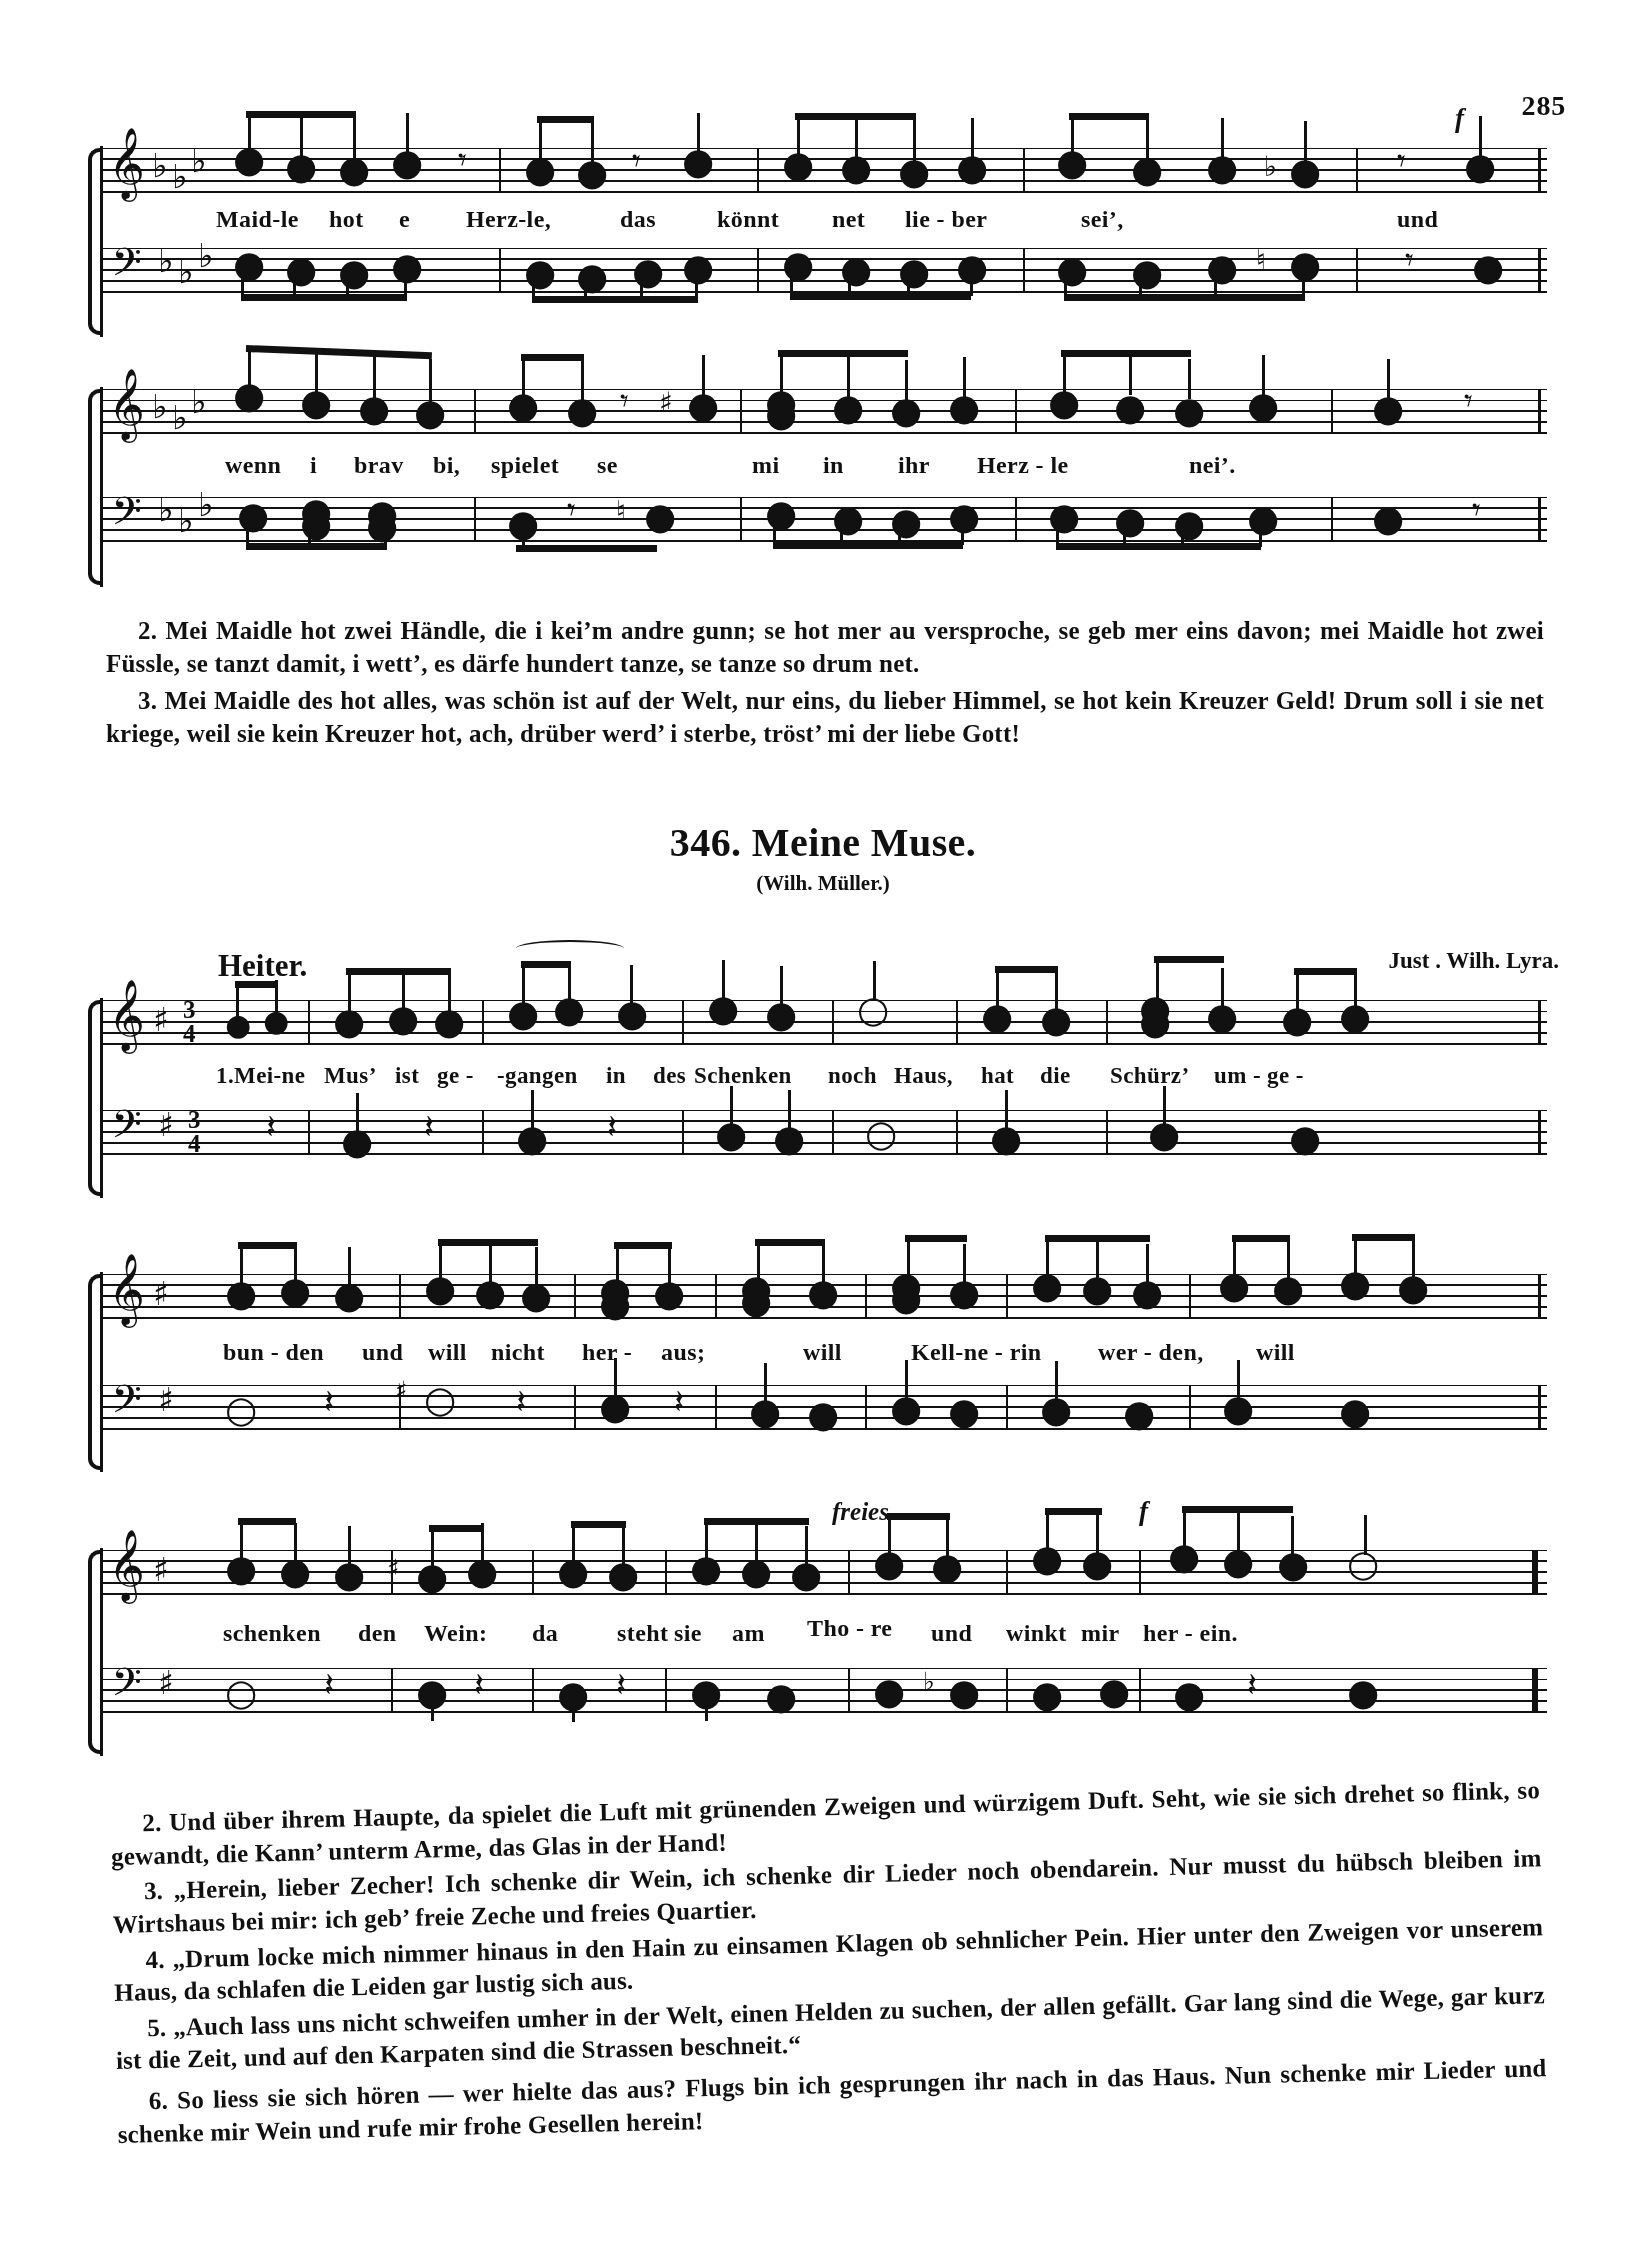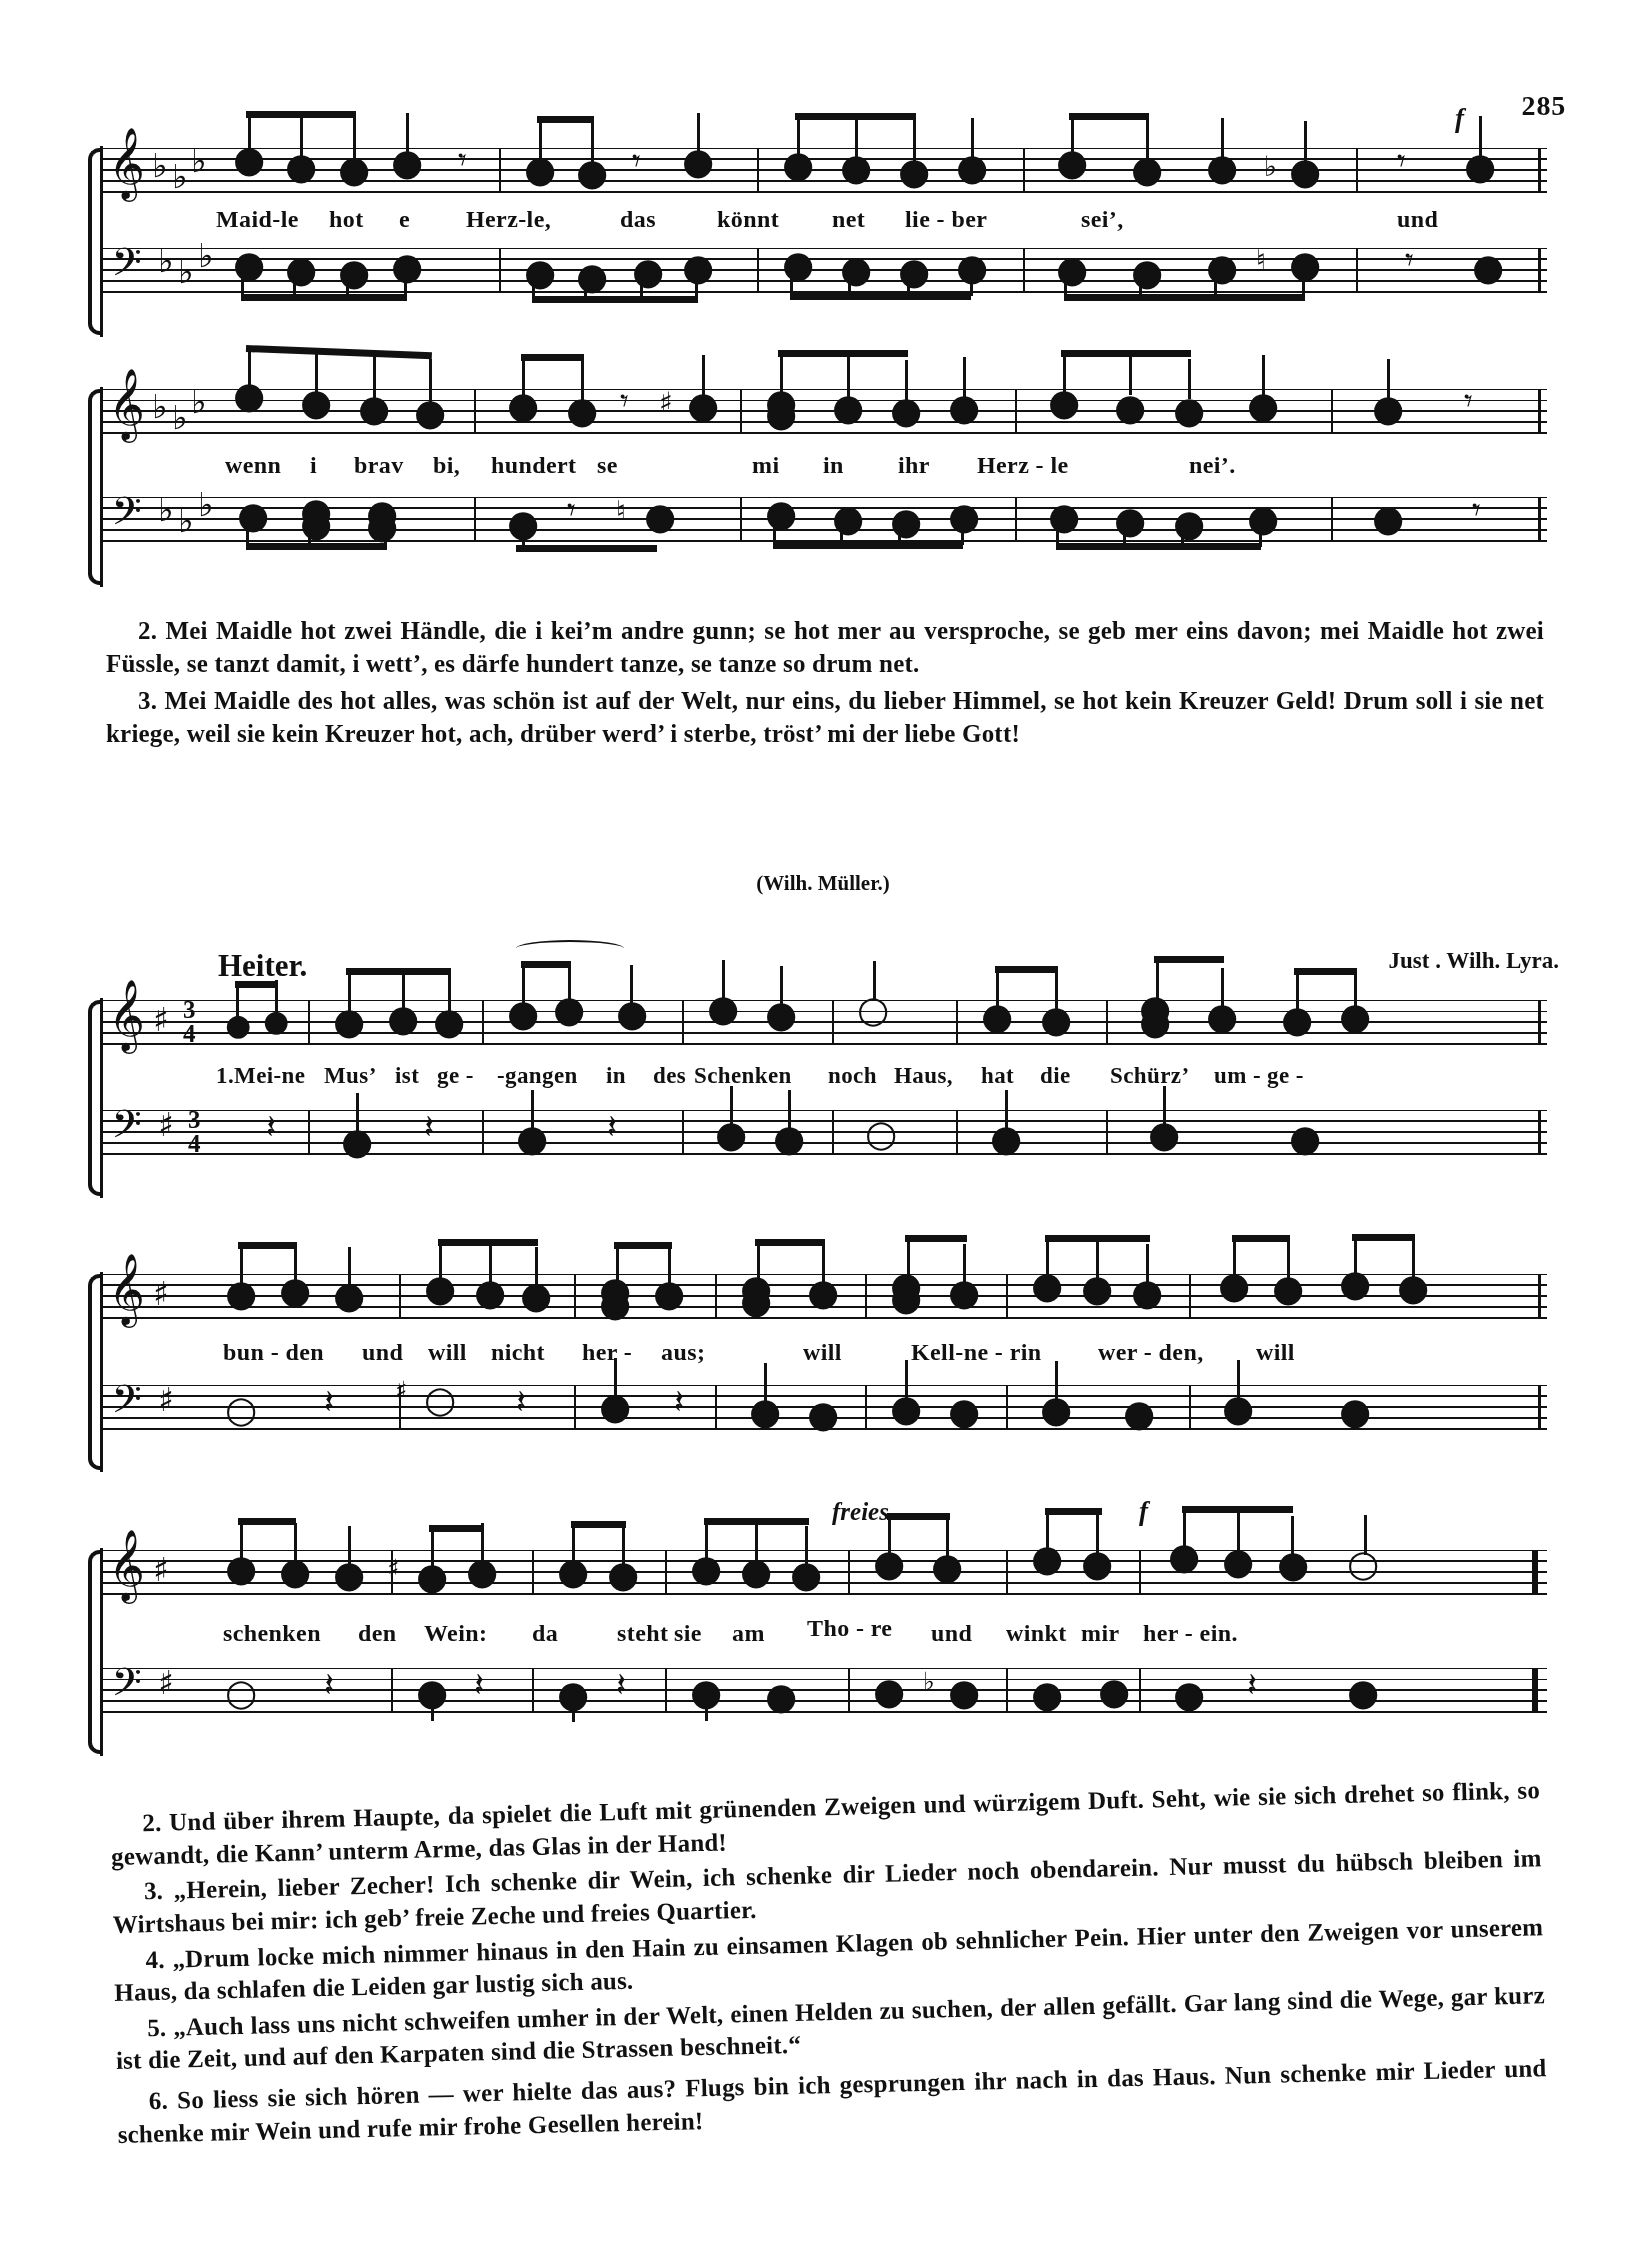--- a/index.html
+++ b/index.html
@@ -422,21 +422,21 @@
         <div class="stem" style="left:1287px; top:-28px; height:40px;"></div>
         <div class="rest" style="left:1364px; top:-3.3px;">𝄾</div>
         <div class="barline end" style="left:1438px;"></div>
       </div>
 
       <div class="lyric-line" style="top:65px;">
         <span style="position:absolute; left:125px;">wenn</span>
         <span style="position:absolute; left:210px;">i</span>
         <span style="position:absolute; left:254px;">brav</span>
         <span style="position:absolute; left:333px;">bi,</span>
-        <span style="position:absolute; left:391px;">hundert</span>
+        <span style="position:absolute; left:391px;">spielet</span>
         <span style="position:absolute; left:497px;">se</span>
         <span style="position:absolute; left:652px;">mi</span>
         <span style="position:absolute; left:723px;">in</span>
         <span style="position:absolute; left:798px;">ihr</span>
         <span style="position:absolute; left:877px;">Herz - le</span>
         <span style="position:absolute; left:1089px;">nei’.</span>
       </div>
 
       <div class="stave" style="position:absolute; top:108px; left:0; width:1447px;">
         <div class="clef bass" style="left:11.6px;">𝄢</div>
@@ -490,20 +490,21 @@
         <div class="barline end" style="left:1438px;"></div>
       </div>
     </div>
   </div>
 
   <div class="verse-block" style="left:106px; top:615px; width:1438px;">
     <p class="indent">2. Mei Maidle hot zwei Händle, die i kei’m andre gunn; se hot mer au versproche, se geb mer eins davon; mei Maidle hot zwei Füssle, se tanzt damit, i wett’, es därfe hundert tanze, se tanze so drum net.</p>
     <p class="indent" style="margin-top:5px;">3. Mei Maidle des hot alles, was schön ist auf der Welt, nur eins, du lieber Himmel, se hot kein Kreuzer Geld! Drum soll i sie net kriege, weil sie kein Kreuzer hot, ach, drüber werd’ i sterbe, tröst’ mi der liebe Gott!</p>
   </div>
 
+  <div class="song-title" style="top:819px;">346. Meine Muse.</div>
   <div class="song-sub" style="top:871px;">(Wilh. Müller.)</div>
   <div class="composer" style="right:87px; top:948px;">Just . Wilh. Lyra.</div>
   <div class="tempo" style="left:218px; top:948px;">Heiter.</div>
 
   <div class="system" style="top:998px;">
     <div class="stave-wrap" style="height:200px;">
       <div class="brace"></div>
       <div class="sys-left-bar" style="height:200px;"></div>
 
       <div class="stave" style="position:absolute; top:0; left:0; width:1447px;">

